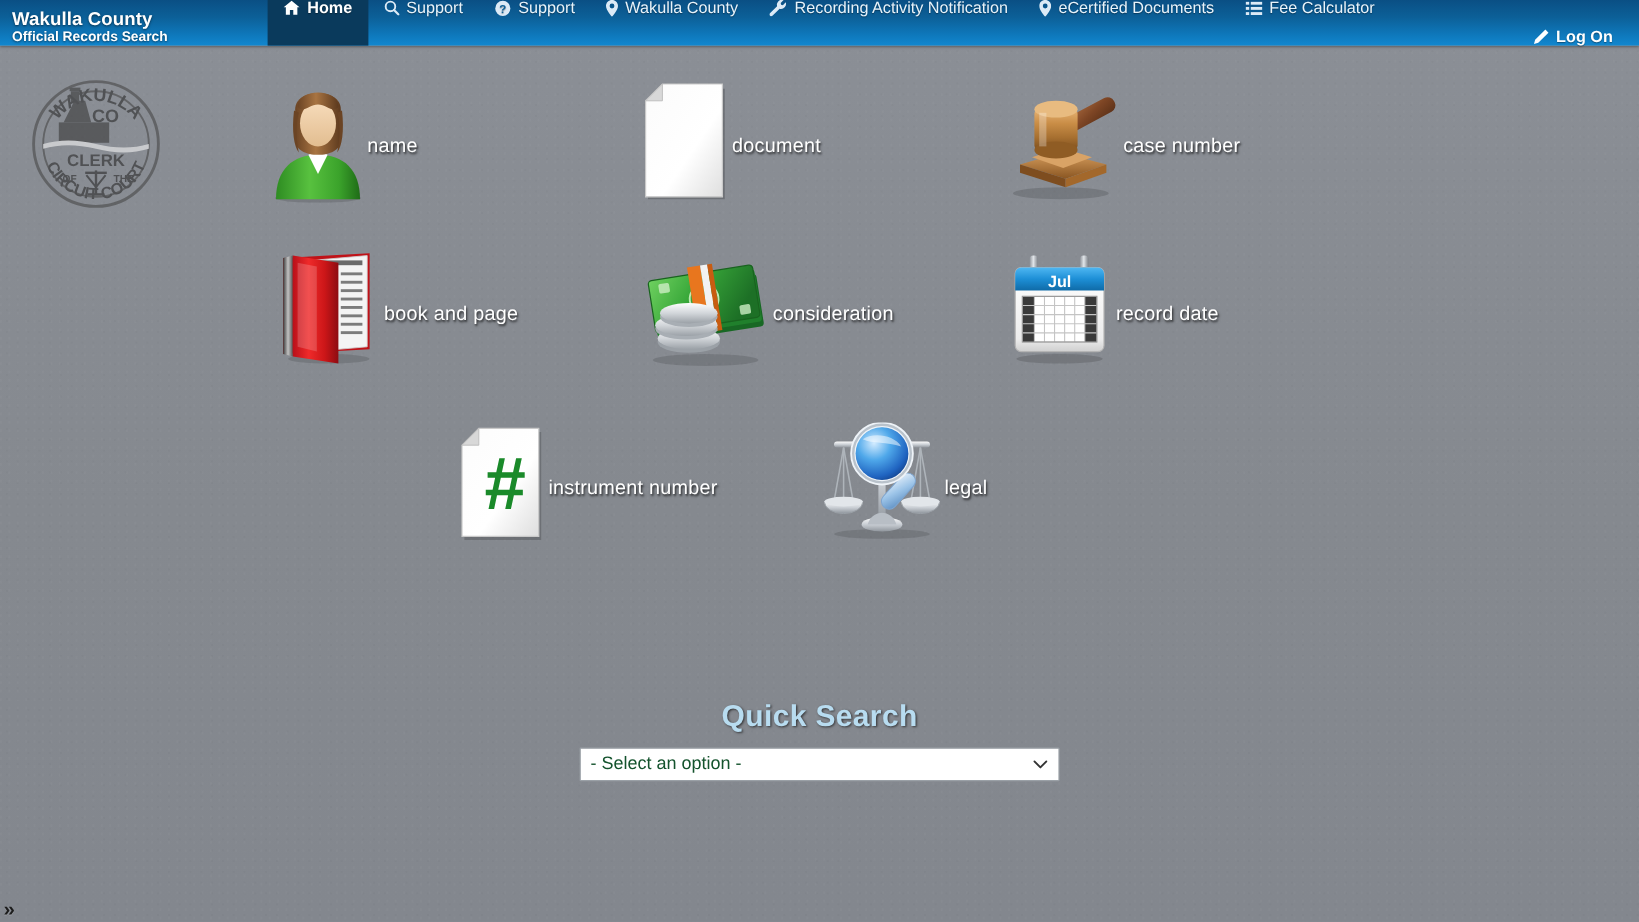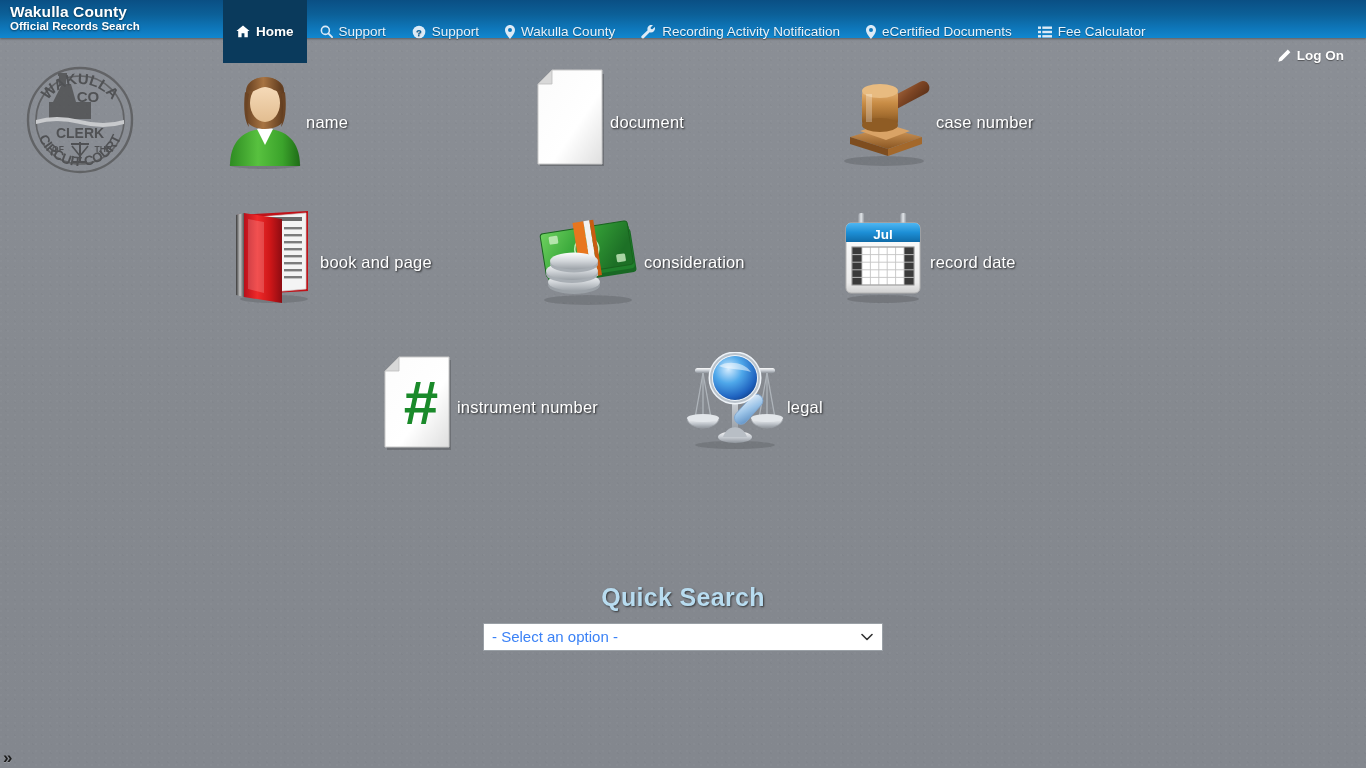--- a/index.html
+++ b/index.html
@@ -18,21 +18,21 @@
       linear-gradient(180deg, #8b8f96 0%, #85898f 55%, #83878e 100%);
     background-size: 7px 7px, 9px 9px, 100% 100%;
     position: relative;
   }
 
   
   .navbar {
     height: 38px;
     width: 100%;
     display: flex;
-    align-items: flex-start;
+    align-items: flex-end;
     background: linear-gradient(180deg, #0a4f84 0%, #0c6098 38%, #0e77ba 75%, #1187cf 100%);
     position: relative;
     z-index: 20;
     box-shadow: 0 1px 2px rgba(0,0,0,0.35);
   }
   .brand {
     padding: 3px 14px 0 10px;
     display: flex;
     flex-direction: column;
     justify-content: center;
@@ -140,21 +140,21 @@
     width: 400px;
   }
   select.quick-select {
     -webkit-appearance: none;
     appearance: none;
     width: 400px;
     height: 28px;
     padding: 0 28px 0 8px;
     font-family: "Liberation Sans", sans-serif;
     font-size: 15px;
-    color: #3b82f6;
+    color: #14532d;
     background: #ffffff;
     border: 1px solid #9aa0a6;
     border-radius: 1px;
     cursor: pointer;
     line-height: 26px;
   }
   .sel-arrow {
     position: absolute;
     right: 10px; top: 10px;
     pointer-events: none;

